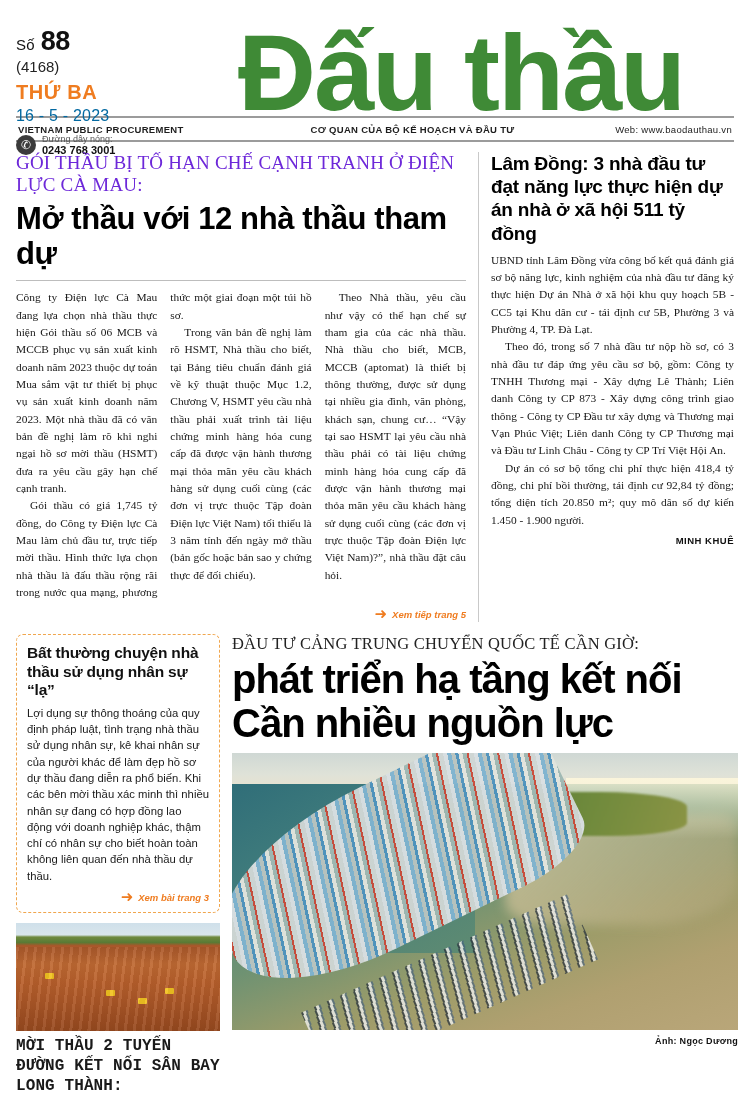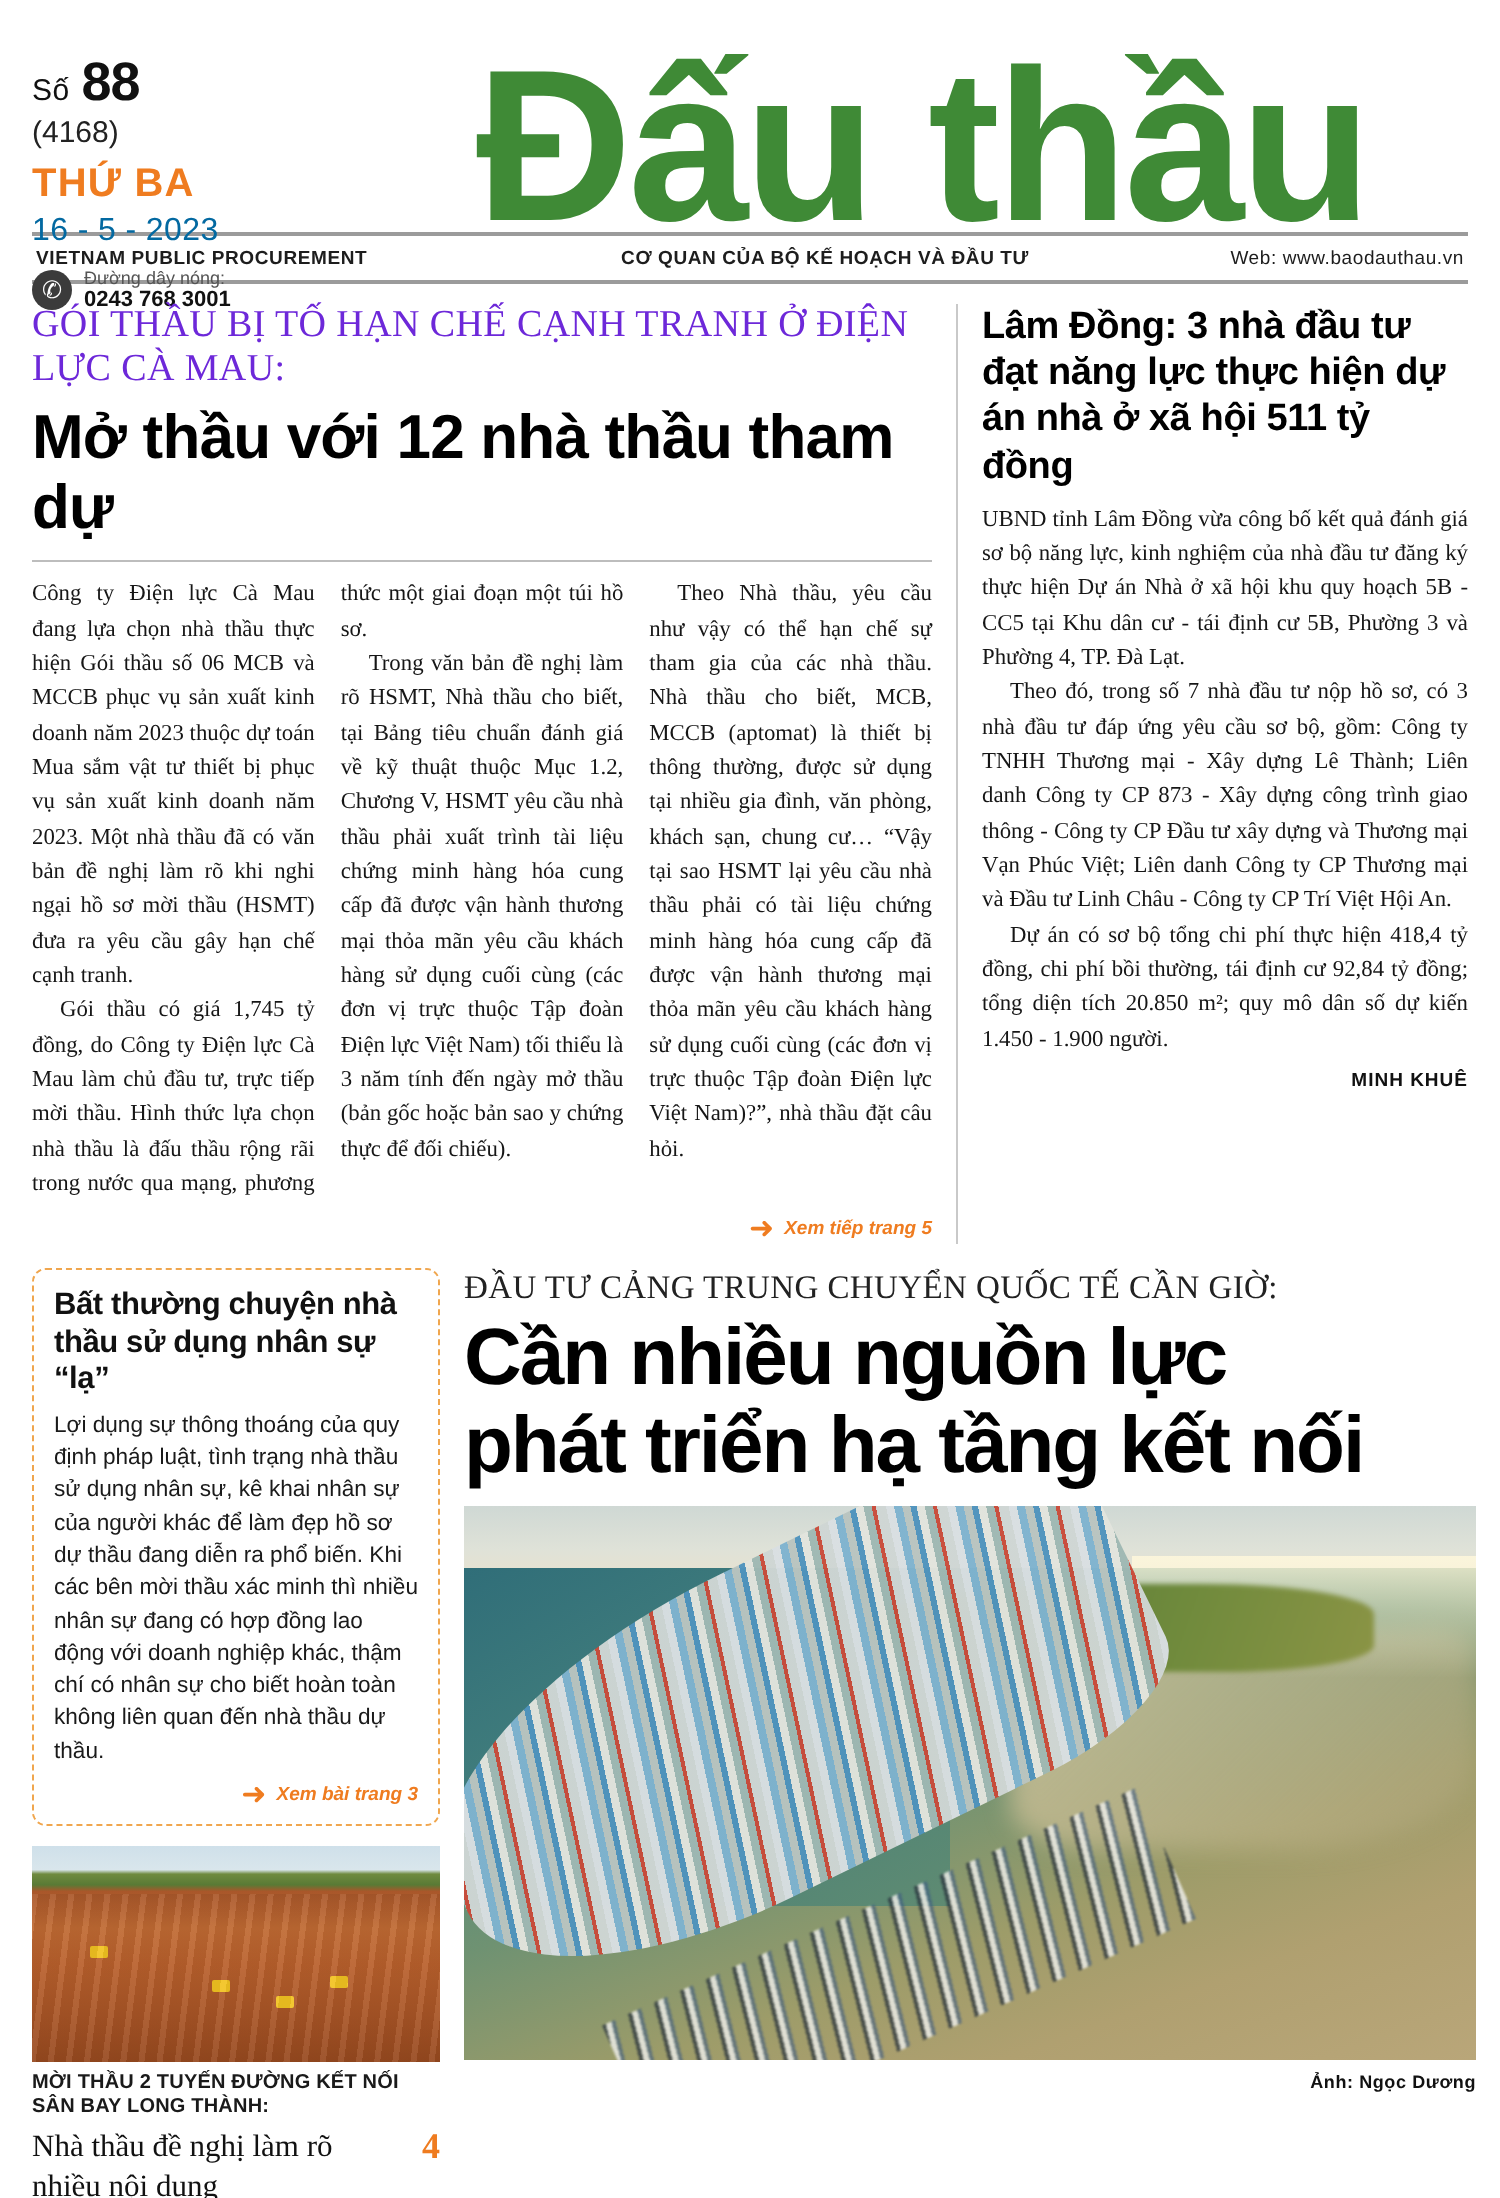--- a/index.html
+++ b/index.html
@@ -184,22 +184,22 @@
     font-weight: bold; font-size: 40px; line-height: 1.1;
     margin-top: 3px; color: #000; letter-spacing: -1px;
   }
 
   
   .photo { position: relative; overflow: hidden; background: #ddd; }
   .photo-main { width: 506px; height: 277px; margin-top: 8px; }
   .thumb { width: 204px; height: 108px; margin-top: 10px; }
 
   .cap-kicker {
-    font-family: Liberation Sans, sans-serif;
-    font-size: 10px; font-weight: bold; text-transform: uppercase;
+    font-family: Liberation Mono, monospace;
+    font-size: 16px; font-weight: bold; text-transform: uppercase;
     line-height: 1.25; margin-top: 5px; color: #1a1a1a; letter-spacing: .1px;
   }
   .cap-title {
     font-family: "Liberation Serif", serif;
     font-size: 15.5px; line-height: 1.28; margin-top: 3px; color: #111;
     position: relative;
   }
   .pagenum {
     color: #ef7c20; font-weight: bold; font-size: 18px;
     font-family: "Liberation Serif", serif;
@@ -359,22 +359,22 @@
         <div class="cap-title">
           <span class="pagenum">4</span>
           <span>Nhà thầu đề nghị làm rõ nhiều nội dung</span>
         </div>
 
       </div>
 
       <div class="col-feature">
         <div class="feat-kicker">ĐẦU TƯ CẢNG TRUNG CHUYỂN QUỐC TẾ CẦN GIỜ:</div>
         <div class="feat-headline">
+          <div>phát triển hạ tầng kết nối</div>
           <div>Cần nhiều nguồn lực</div>
-          <div>phát triển hạ tầng kết nối</div>
         </div>
 
         <div class="photo photo-main">
           <div class="art-canggio">
             <div class="cg-sky"></div>
             <div class="cg-sea"></div>
             <div class="cg-seaL"></div>
             <div class="cg-shoal"></div>
             <div class="cg-haze"></div>
             <div class="cg-mangrove"></div>

